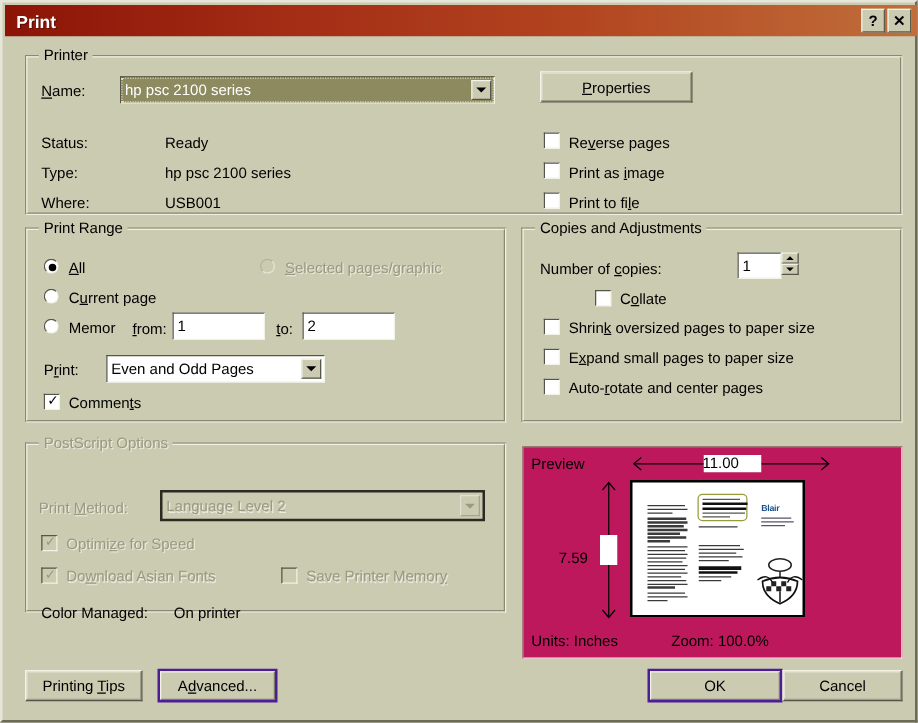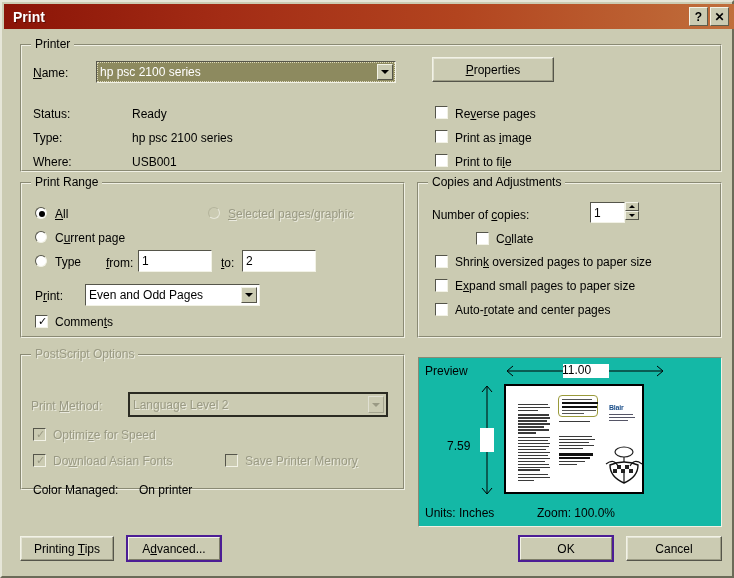--- a/index.html
+++ b/index.html
@@ -130,21 +130,21 @@
   .spin div{
     height:9px;background:#cbcbb2;box-sizing:border-box;
     border-top:1px solid #f2f2e6;border-left:1px solid #f2f2e6;
     border-right:1px solid #55554a;border-bottom:1px solid #55554a;
     display:flex;align-items:center;justify-content:center;
   }
   .spin .up{width:0;height:0;border-left:3px solid transparent;border-right:3px solid transparent;border-bottom:3px solid #000;}
   .spin .dn{width:0;height:0;border-left:3px solid transparent;border-right:3px solid transparent;border-top:3px solid #000;}
   
   .preview-panel{
-    position:absolute;background:#14b8a6;box-sizing:border-box;
+    position:absolute;background:#be185d;box-sizing:border-box;
     border-top:1px solid #8a8a74;border-left:1px solid #8a8a74;
     border-right:1px solid #f0f0e4;border-bottom:1px solid #f0f0e4;padding-left:22px;
   }
   .pv-lbl{position:absolute;font-size:12px;white-space:nowrap;}
   .pv-page{
     position:absolute;background:#fff;border:2px solid #000;box-sizing:border-box;
     overflow:hidden;
   }
   .pv-txtcol{position:absolute;}
   .pv-line{background:#3a3a3a;margin-bottom:1.6px;height:1.4px;}
@@ -205,21 +205,21 @@
     </div>
   <span class="lbl" style="left:53px;top:205px;"><u>A</u>ll</span>
 
   <div class="radio dim" style="left:206px;top:205px;"></div>
   <span class="lbl dim" style="left:226px;top:205px;"><u>S</u>elected pages/graphic</span>
 
   <div class="radio" style="left:33px;top:229px;"></div>
   <span class="lbl" style="left:53px;top:229px;">C<u>u</u>rrent page</span>
 
   <div class="radio" style="left:33px;top:253px;"></div>
-  <span class="lbl" style="left:53px;top:253px;">Type</span>
+  <span class="lbl" style="left:53px;top:253px;">Memor</span>
   <span class="lbl" style="left:104px;top:254px;"><u>f</u>rom:</span>
   <div class="field" style="left:136px;top:248px;width:74px;height:22px;">
     <span>1</span>
   </div>
   <span class="lbl" style="left:219px;top:254px;"><u>t</u>o:</span>
   <div class="field" style="left:240px;top:248px;width:74px;height:22px;">
     <span>2</span>
   </div>
 
   <span class="lbl" style="left:33px;top:287px;">P<u>r</u>int:</span>
@@ -392,20 +392,20 @@
     <span class="pv-lbl" style="left:6px;top:148px;">Units: Inches</span>
     <span class="pv-lbl" style="left:118px;top:148px;">Zoom: 100.0%</span>
   </div>
 
   <div class="btn" style="left:18px;top:534px;width:94px;height:25px;">
     <span>Printing <u>T</u>ips</span>
   </div>
   <div class="btn default" style="left:124px;top:533px;width:96px;height:27px;">
     <span class="inner">A<u>d</u>vanced...</span>
   </div>
-  <div class="btn default" style="left:516px;top:533px;width:96px;height:27px;">
+  <div class="btn default" style="left:516px;top:533px;width:108px;height:27px;">
     <span class="inner">OK</span>
   </div>
   <div class="btn" style="left:624px;top:534px;width:96px;height:25px;">
     <span>Cancel</span>
   </div>
 
 </div>
 
 </body></html>

